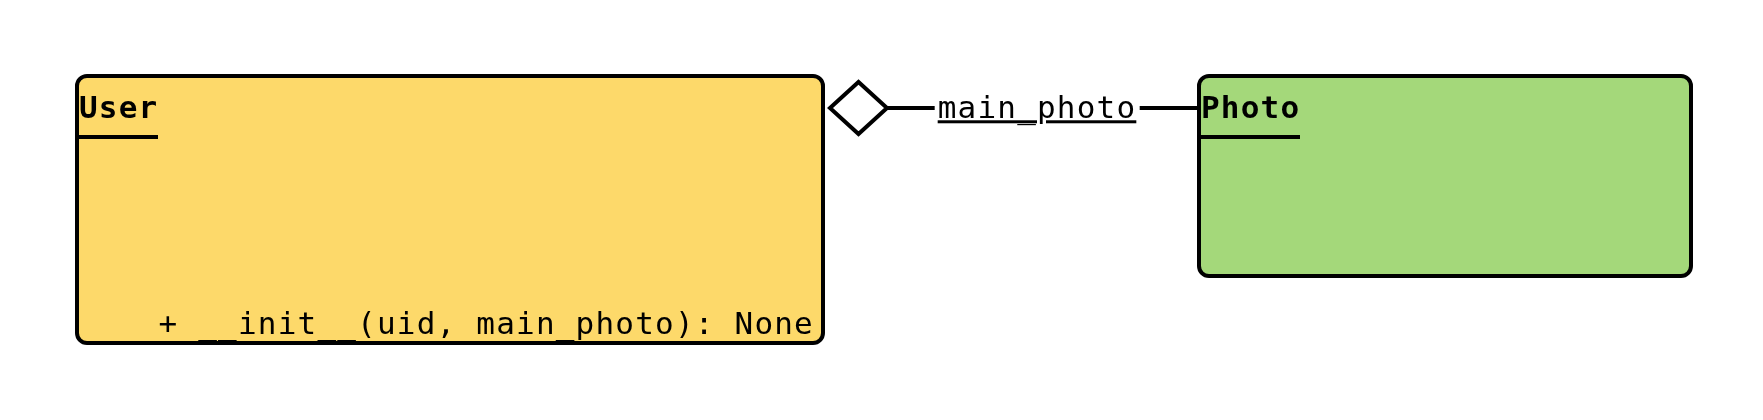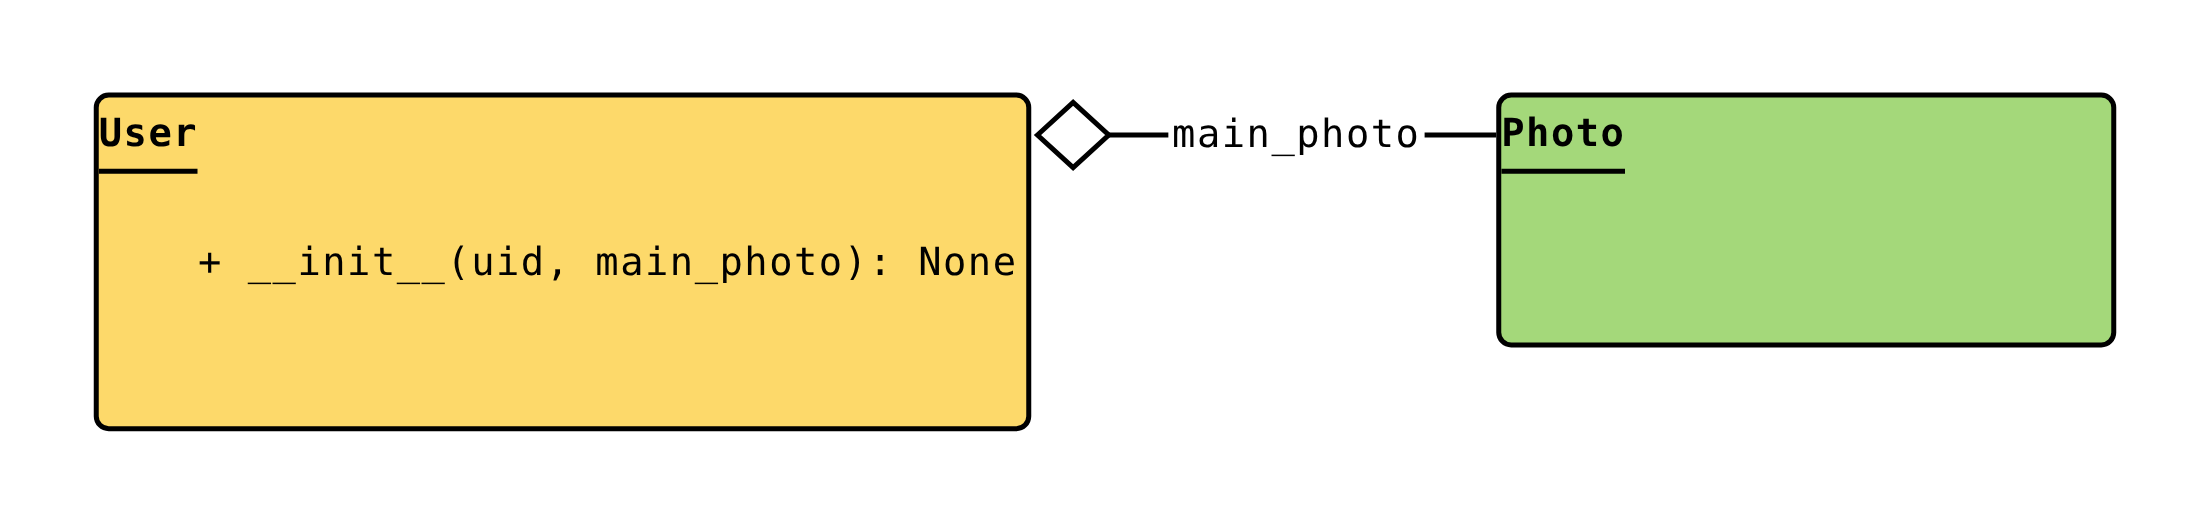--- a/index.html
+++ b/index.html
@@ -62,39 +62,40 @@
     height: 129px;
     padding: 28px 10px 0 16px;
     font-size: 31px;
     letter-spacing: 1.2px;
     line-height: 37px;
     color: var(--stroke);
     white-space: pre;
   }
   .user .methods-compartment {
     display: flex;
-    align-items: center;
+    align-items: flex-end;
     font-size: 31px;
     letter-spacing: 1.2px;
     color: var(--stroke);
     white-space: pre;
   }
   .photo .attrs-compartment { height: 70px; }
   .photo .methods-compartment { }
   .relation-label {
     position: absolute;
     left: 1037px; top: 108px;
     transform: translate(-50%, -52%);
     background: var(--bg);
     padding: 0 3px;
     font-size: 31px;
     letter-spacing: 1.2px;
     color: var(--stroke);
     z-index: 3;
     white-space: pre;
+    text-decoration: underline;
   }
 </style>
 </head>
 <body>
 
 <div class="canvas">
 
   <svg class="connector-svg" width="1763" height="420" viewBox="0 0 1763 420">
     <line x1="885" y1="108" x2="1197" y2="108" stroke="#000000" stroke-width="4"></line>
     <polygon points="830,108 858.5,82 887,108 858.5,134" fill="#ffffff" stroke="#000000" stroke-width="4"></polygon>

